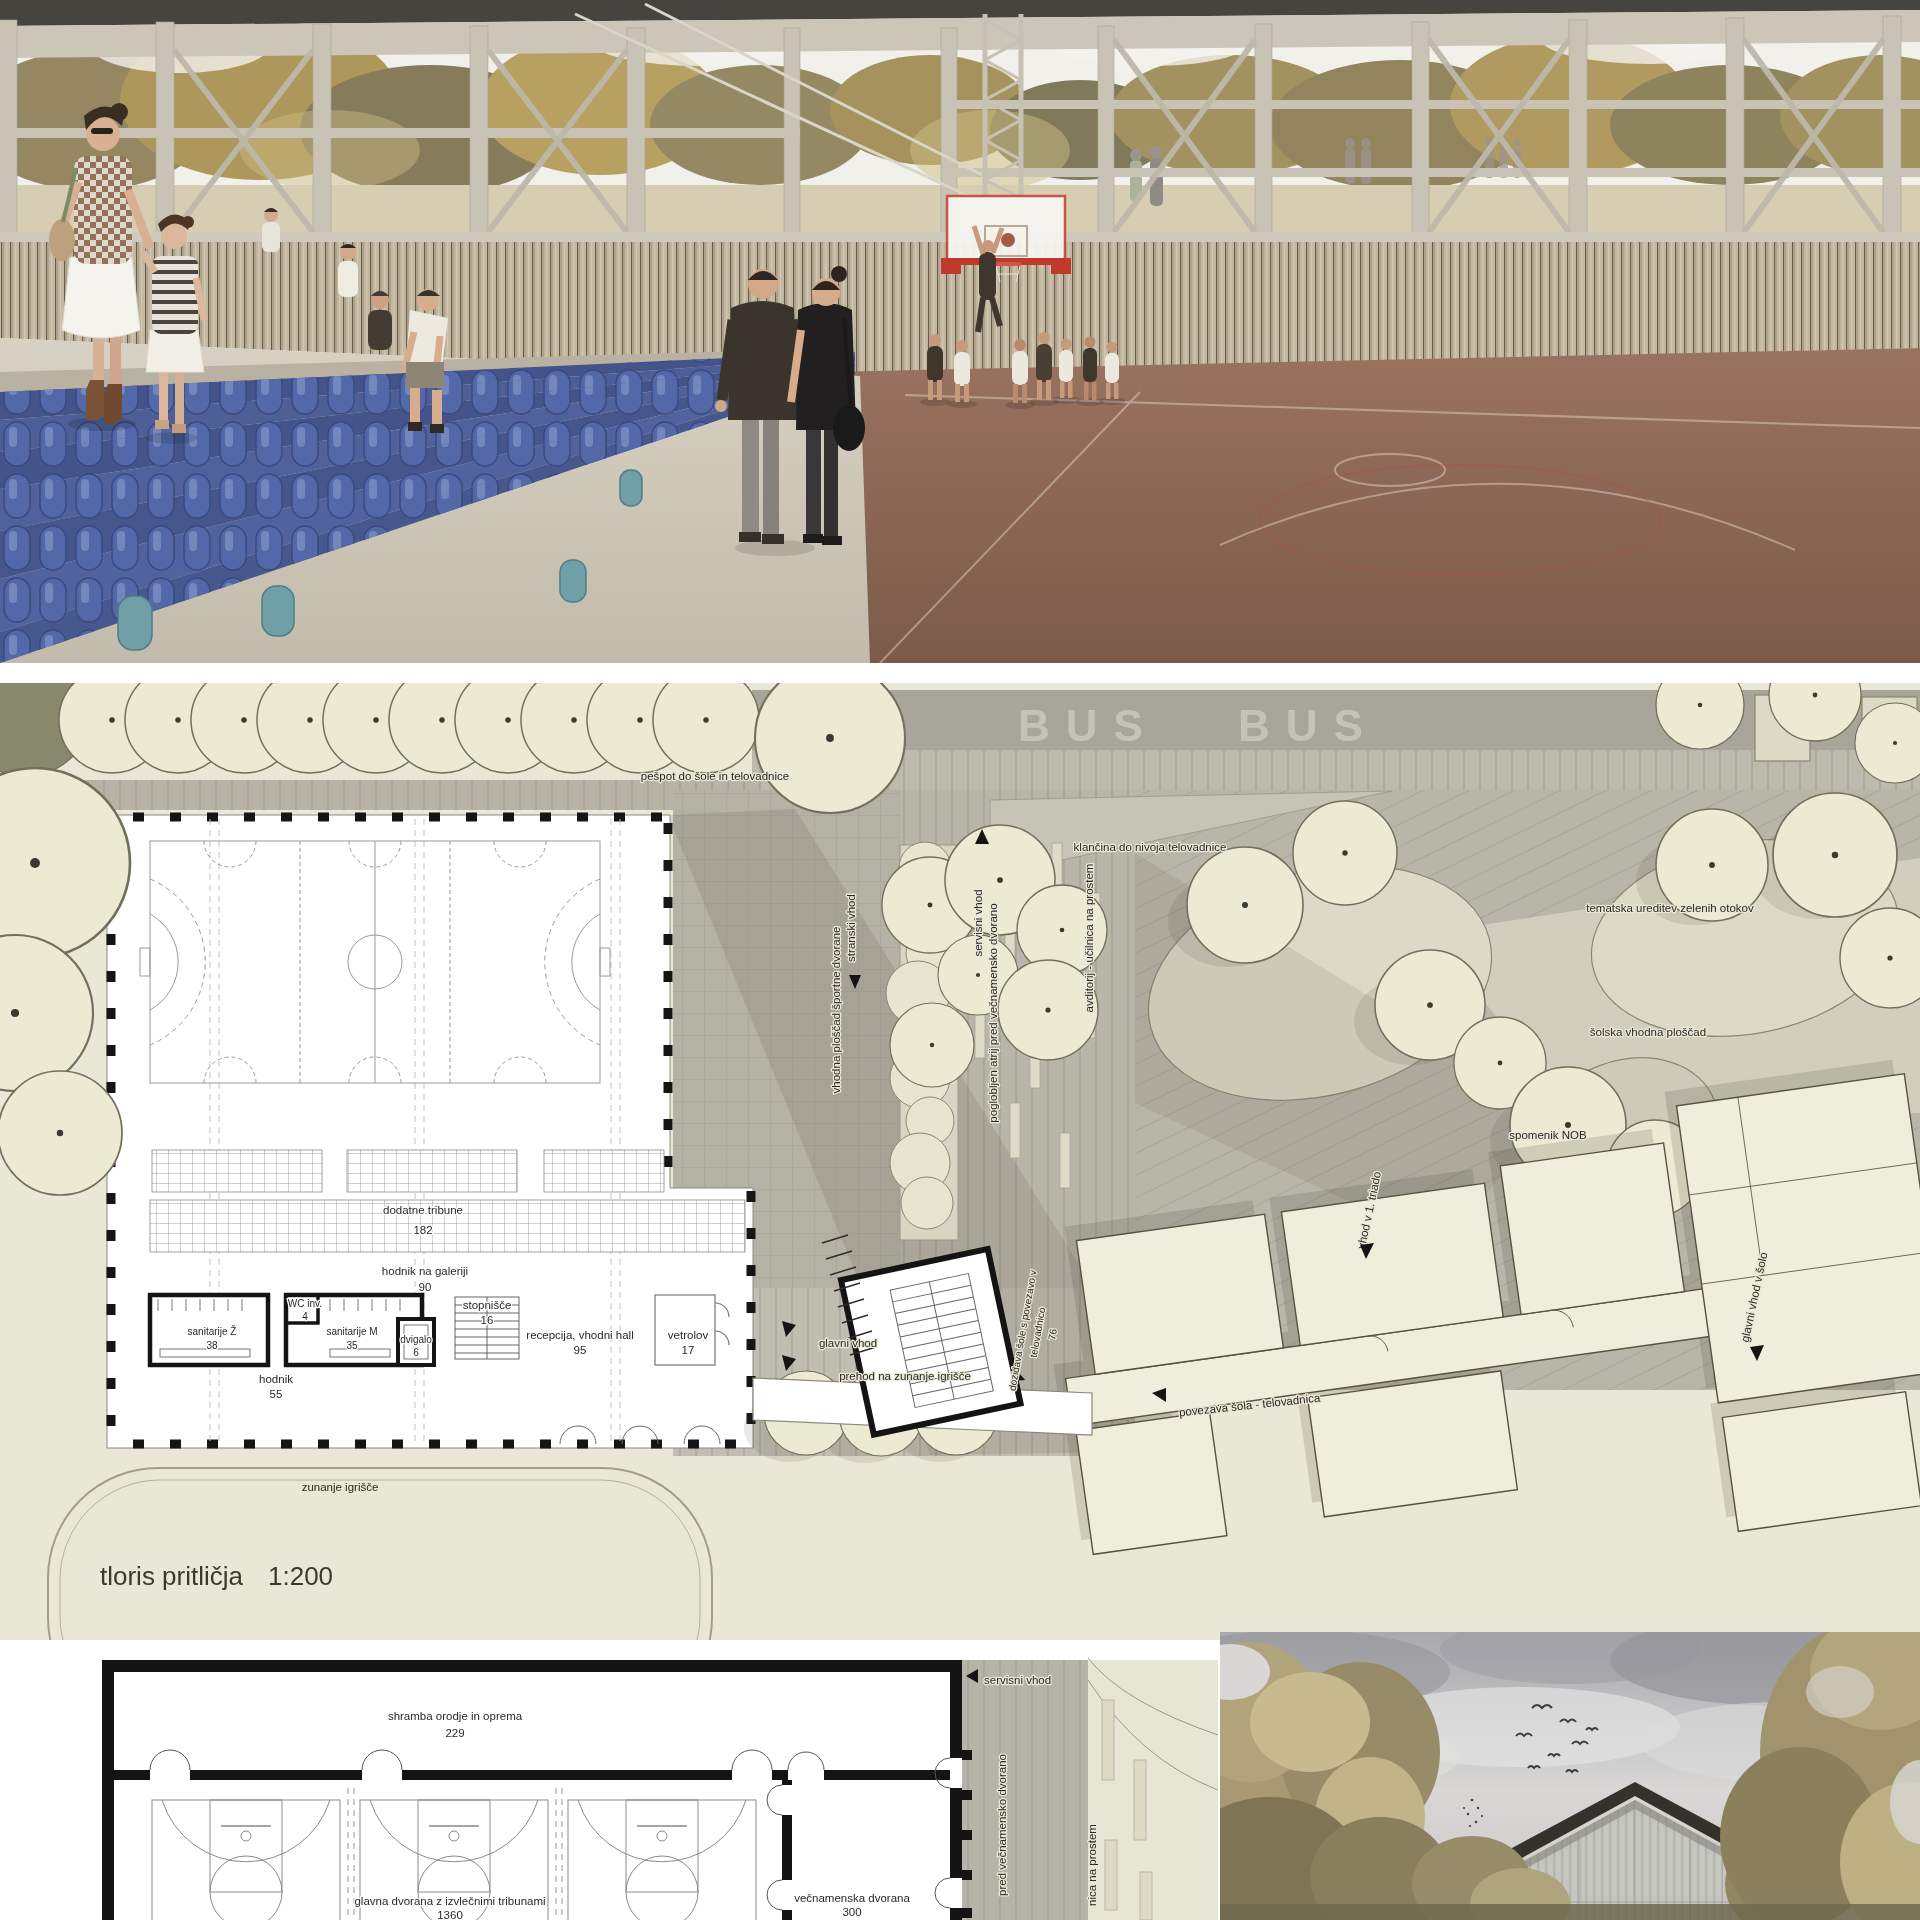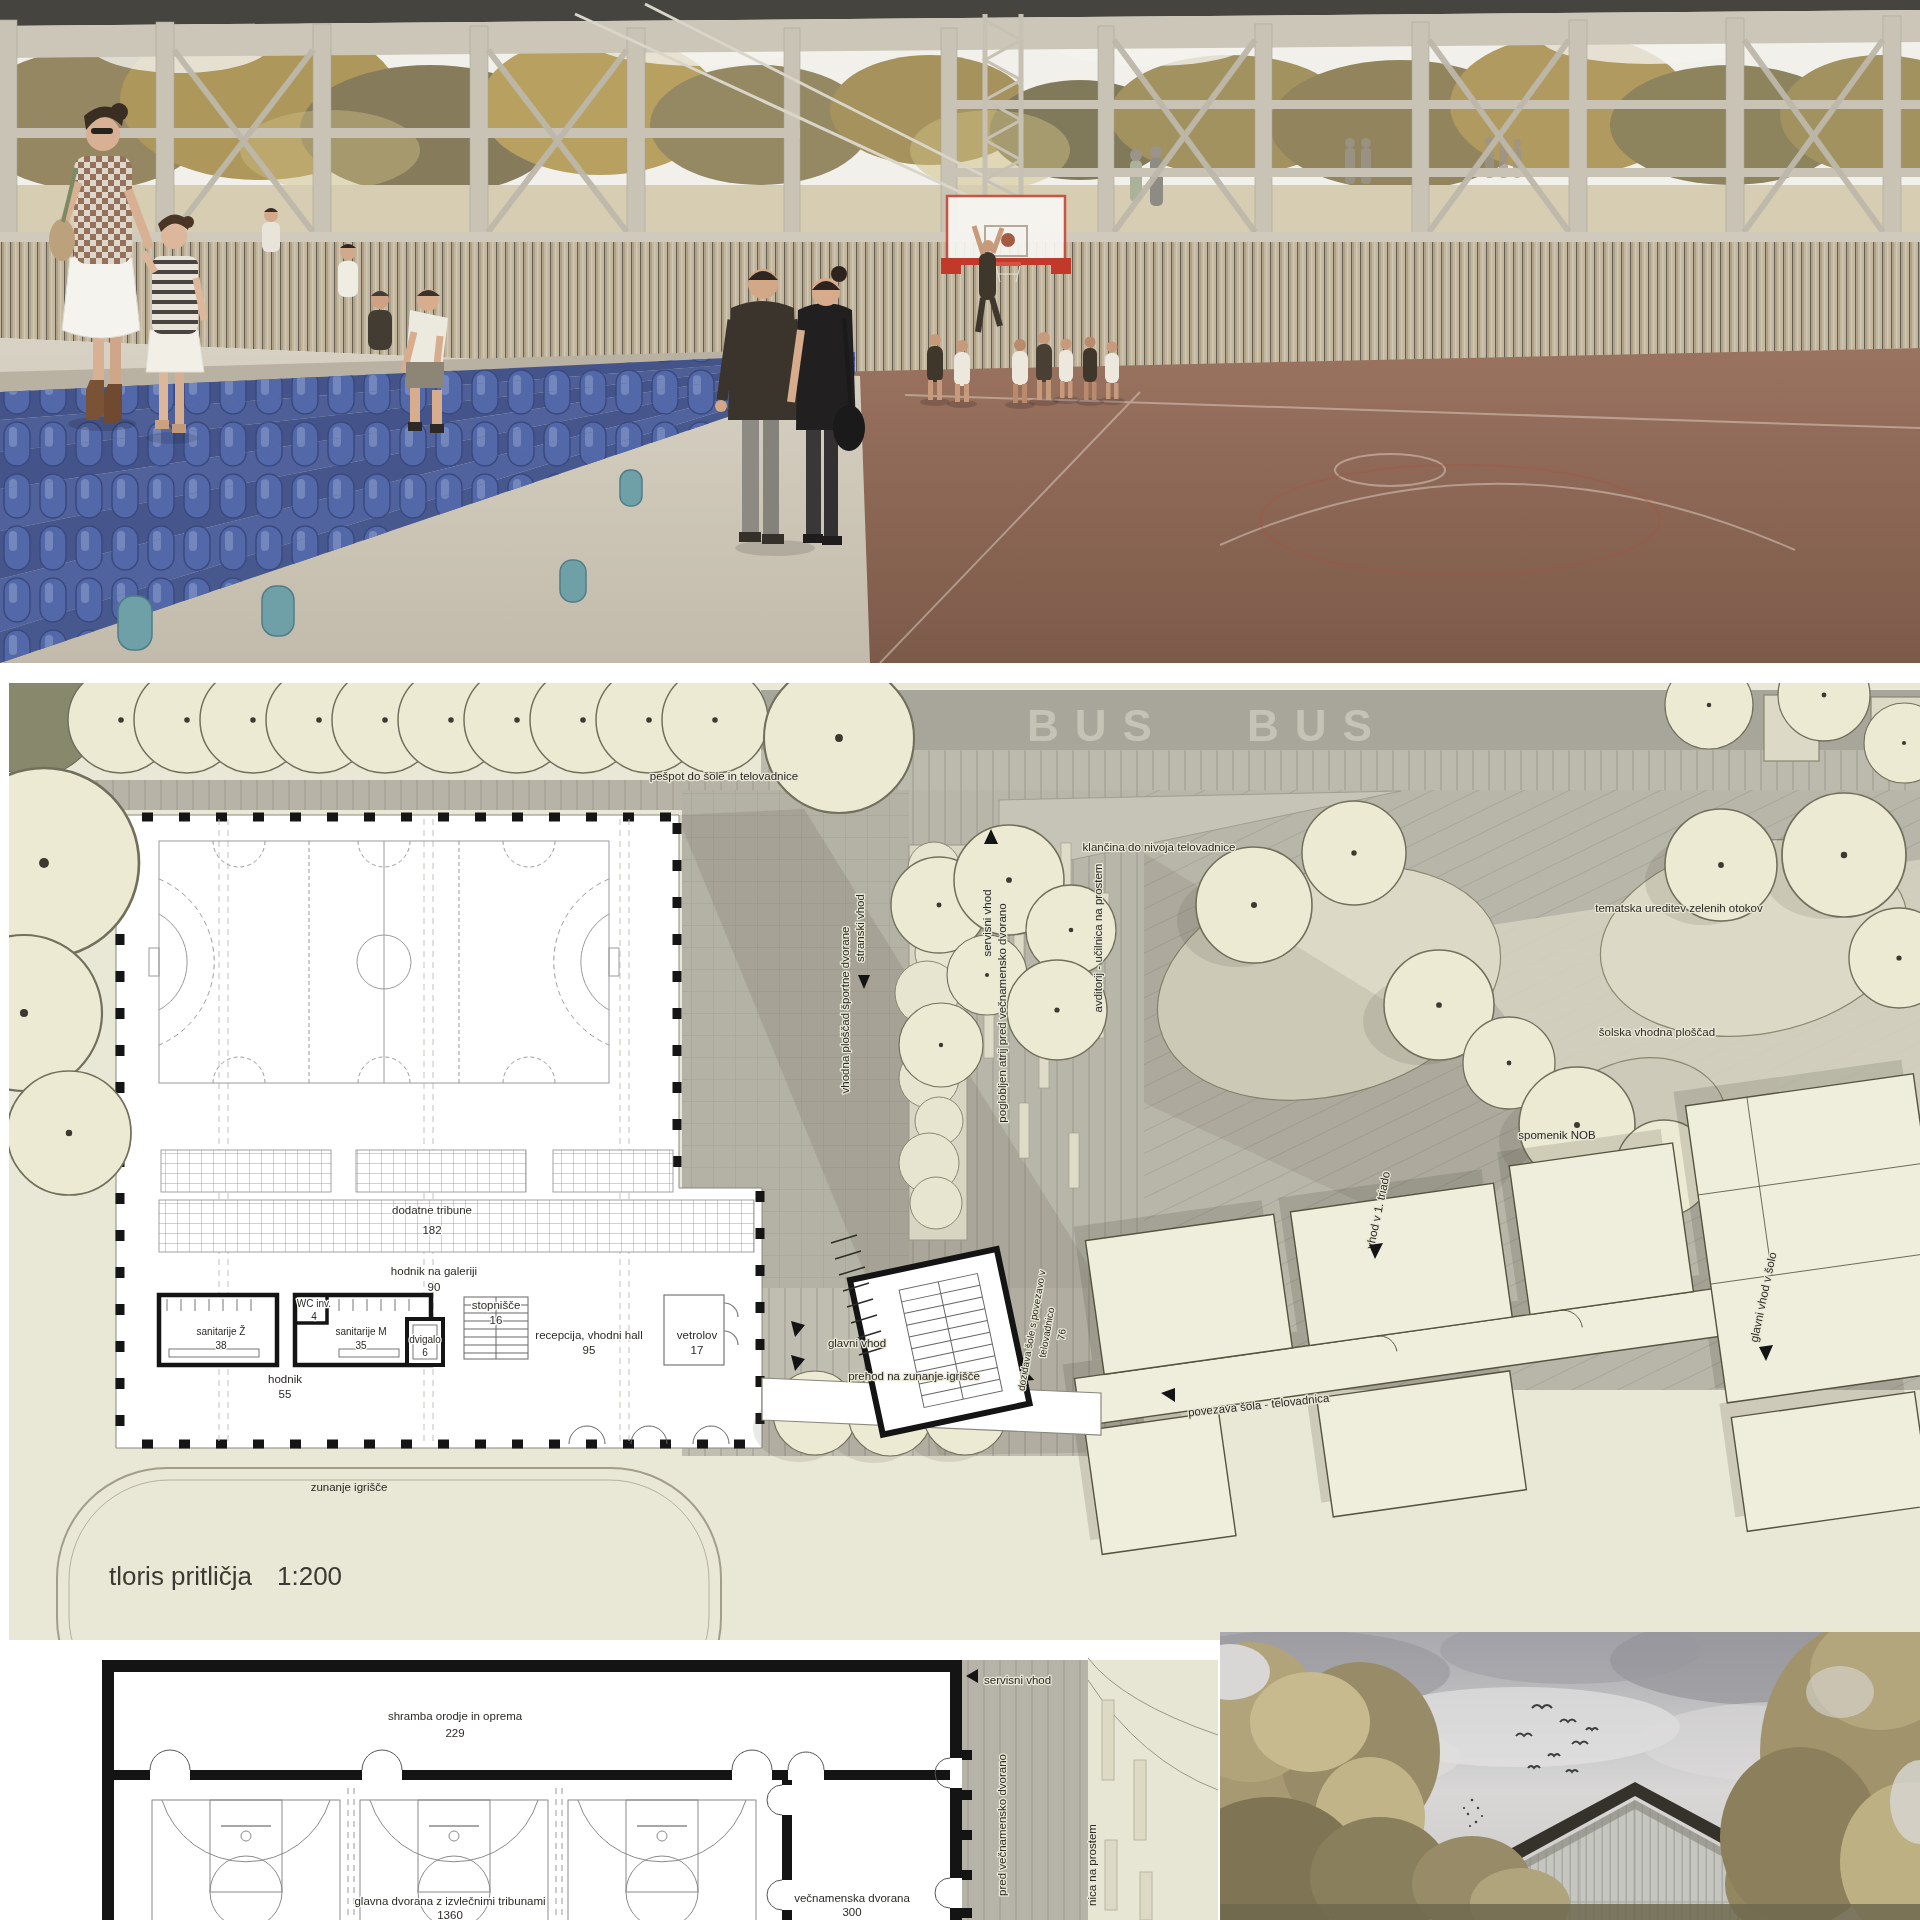--- a/index.html
+++ b/index.html
@@ -340,21 +340,21 @@
     <line x1="155" y1="272" x2="143" y2="252" stroke="#dcb79b" stroke-width="7"></line>
     <line x1="196" y1="278" x2="204" y2="320" stroke="#dcb79b" stroke-width="7"></line>
     <circle cx="174" cy="236" r="13" fill="#dcb79b"></circle>
     <path d="M161,232 Q174,216 188,230 L190,222 Q174,206 158,224 Z" fill="#4a3526"></path>
           <circle cx="188" cy="222" r="6" fill="#4a3526"></circle>
   </g>
 </g>
 </svg>
 </div>
 
-<div class="sec" style="left:9px;top:683px;width:1696px;height:957px">
+<div class="sec" style="left:0;top:683px;width:1696px;height:957px">
 <svg width="1920" height="957" viewBox="0 0 1920 957">
 <defs>
   <pattern id="pvh" width="16" height="16" patternUnits="userSpaceOnUse">
           <line x1="8" y1="0" x2="8" y2="16" stroke="#9d9a8e" stroke-width="1"></line>
         </pattern>
   <pattern id="pgrid" width="22" height="22" patternUnits="userSpaceOnUse">
           <path d="M0,0 H22 M0,0 V22" stroke="#a39f93" stroke-width="1" fill="none"></path>
         </pattern>
   <pattern id="pdiag" width="20" height="20" patternUnits="userSpaceOnUse" patternTransform="rotate(64)">
           <line x1="0" y1="0" x2="0" y2="20" stroke="#9d9a8e" stroke-width="1.2"></line>

